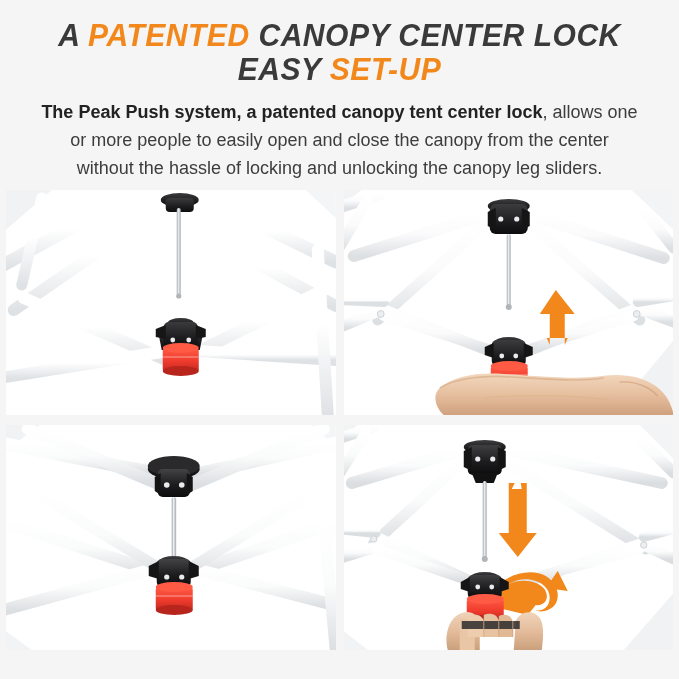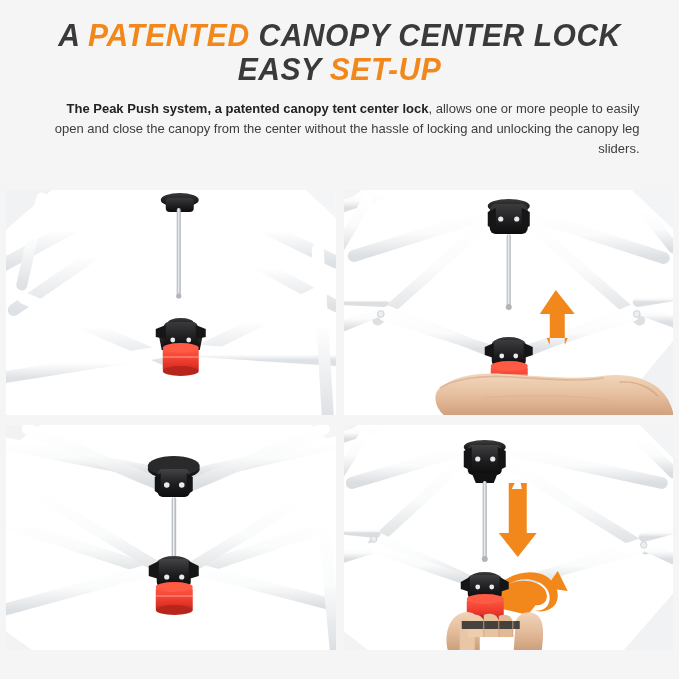--- a/index.html
+++ b/index.html
@@ -40,22 +40,22 @@
     transform: scaleX(0.97);
   }
   .headline-line.l1 { margin-bottom: 3px; }
   .headline-line.l2 { margin-bottom: 0px; }
   .hl-accent { color: #f2881b; }
 
   
   .body-copy {
     margin: 14px auto 13px auto;
     width: 600px;
-    text-align: right;
-    font-size: 13px;
+    text-align: center;
+    font-size: 18px;
     line-height: 1.55;
     color: #3d3d3d;
     font-family: "Liberation Sans", sans-serif;
   }
   .body-copy b { font-weight: bold; color: #222; }
 
   
   .panel-grid {
     position: absolute;
     left: 0;

